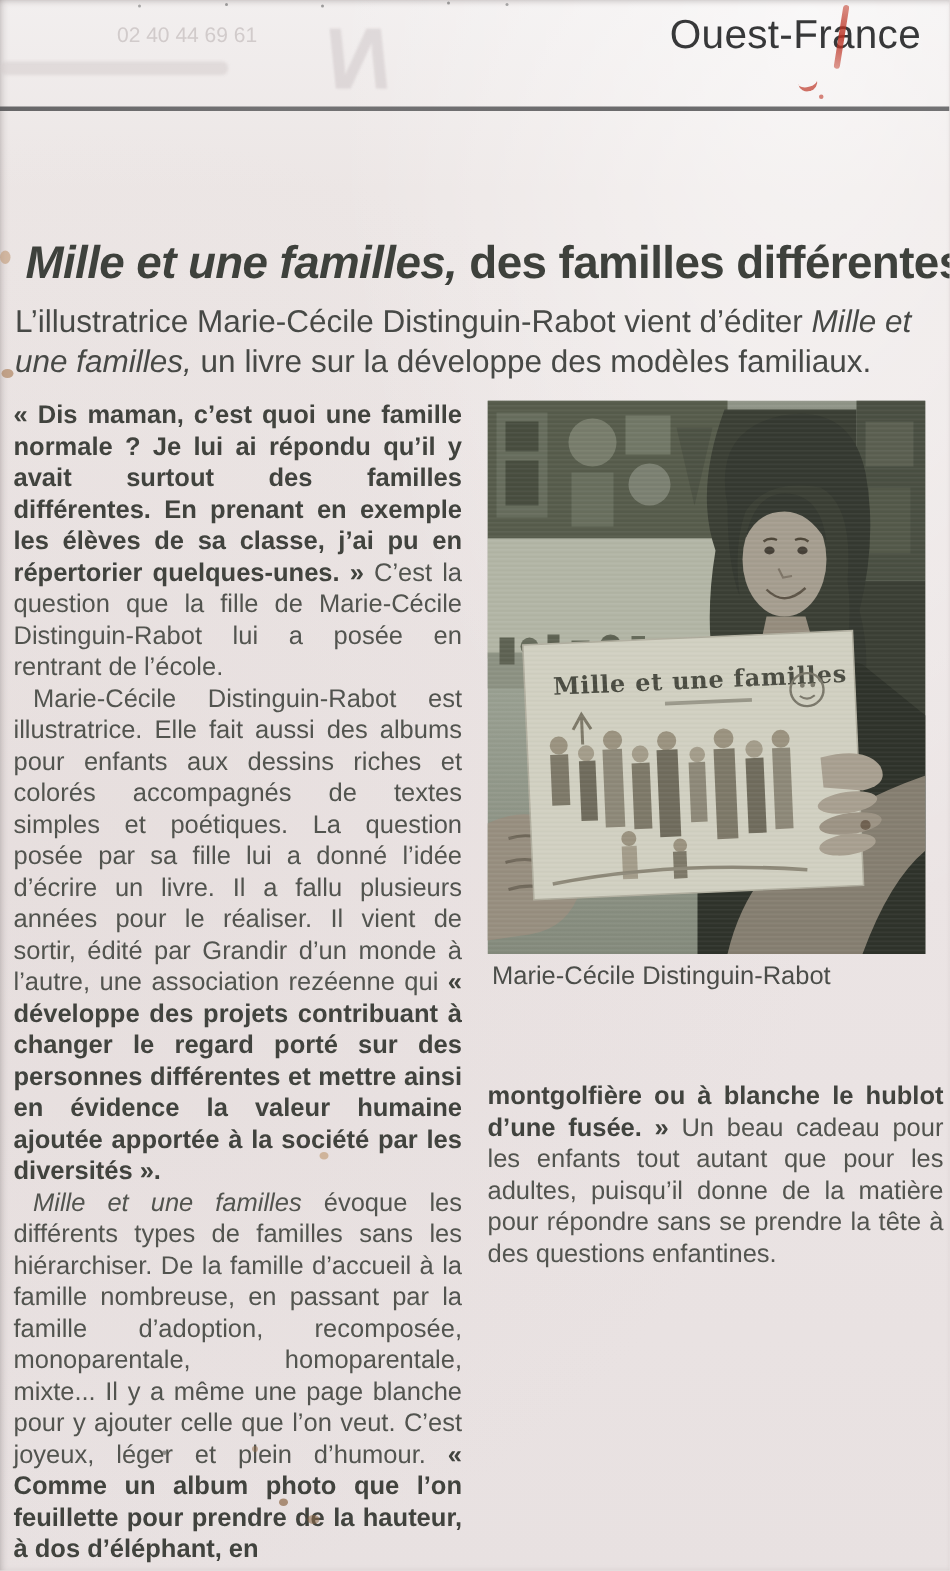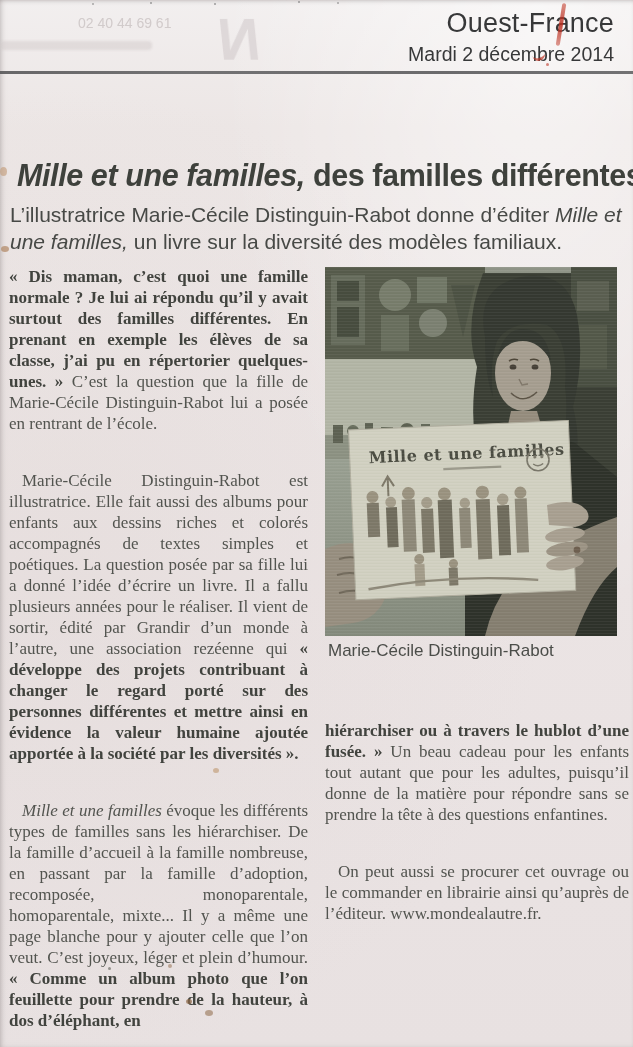--- a/index.html
+++ b/index.html
@@ -27,25 +27,25 @@
   .red-slash{position:absolute;left:559px;top:3px;width:3.5px;height:43px;background:linear-gradient(180deg,rgba(194,60,42,.55),rgba(187,48,34,.85),rgba(194,60,42,.5));border-radius:2px;transform:rotate(9deg);}
   .red-tick{position:absolute;left:532px;top:49px;width:13px;height:9px;border-bottom:3px solid rgba(190,55,40,.7);border-radius:0 0 9px 9px;transform:rotate(-14deg);}
   .red-dot{position:absolute;left:546px;top:63px;width:3px;height:3px;background:rgba(190,55,40,.6);border-radius:50%;}
   .rule{position:absolute;left:0;top:71px;width:633px;height:2.5px;background:linear-gradient(90deg,#4f4f51,#5d5d5f 30%,#525254 70%,#5b5b5d);opacity:.85;}
   
   .headline{position:absolute;left:17px;top:158px;margin:0;font-size:30.5px;font-weight:bold;letter-spacing:-.4px;color:#3e413c;white-space:nowrap;}
   .headline .run-italic{font-style:italic;}
   .standfirst{position:absolute;left:10px;top:202px;margin:0;width:612px;font-size:21px;line-height:26.5px;color:#474946;}
   .standfirst .run-italic{font-style:italic;}
   
-  .col{position:absolute;font-size:17px;line-height:21px;color:#52544f;font-family:Liberation Serif, serif;}
+  .col{position:absolute;font-size:17px;line-height:21px;color:#52544f;}
   .col-left{left:9px;top:266px;width:299px;}
   .col-right{left:325px;top:720px;width:304px;}
   .para{margin:0;text-align:justify;}
-  .para.indent{text-indent:13px;margin-top:36px;}
+  .para.indent{text-indent:13px;}
   .run-bold{font-weight:bold;color:#41433e;}
   .run-italic{font-style:italic;}
   
   .photo{position:absolute;left:325px;top:267px;width:292px;height:369px;margin:0;padding:0;}
   .photo svg{display:block;}
   .caption{position:absolute;left:328px;top:640px;width:300px;font-size:17px;line-height:22.5px;color:#4b4d49;}
   
   .stain{position:absolute;border-radius:50%;}
   .s1{left:0;top:167px;width:7px;height:9px;background:#c29a76;opacity:.6;filter:blur(.5px);}
   .s2{left:1px;top:246px;width:8px;height:6px;background:#ad805a;opacity:.65;filter:blur(.5px);}
@@ -63,38 +63,36 @@
 </head>
 <body>
 
 <div class="page">
 
   <div class="phone-faint">02 40 44 69 61</div>
   <div class="ghost-line"></div>
   <div class="watermark-n">N</div>
   <div class="masthead-right">
     <div class="paper-name">Ouest-France</div>
-    <div class="paper-date">Mardi 2 décembre 2014</div>
   </div>
   <div class="red-slash"></div>
   <div class="red-tick"></div>
   <div class="red-dot"></div>
   <div class="rule"></div>
 
   <h1 class="headline"><span class="run-italic">Mille et une familles,</span><span class="run-regular"> des familles différentes</span></h1>
-  <p class="standfirst"><span class="run-regular">L’illustratrice Marie-Cécile Distinguin-Rabot donne d’éditer </span><span class="run-italic">Mille et une familles,</span><span class="run-regular"> un livre sur la diversité des modèles familiaux.</span></p>
+  <p class="standfirst"><span class="run-regular">L’illustratrice Marie-Cécile Distinguin-Rabot vient d’éditer </span><span class="run-italic">Mille et une familles,</span><span class="run-regular"> un livre sur la développe des modèles familiaux.</span></p>
 
   <div class="col col-left">
       <p class="para"><span class="run-bold">« Dis maman, c’est quoi une famille normale ? Je lui ai répondu qu’il y avait surtout des familles différentes. En prenant en exemple les élèves de sa classe, j’ai pu en répertorier quelques-unes. » </span><span class="run-regular">C’est la question que la fille de Marie-Cécile Distinguin-Rabot lui a posée en rentrant de l’école.</span></p>
       <p class="para indent"><span class="run-regular">Marie-Cécile Distinguin-Rabot est illustratrice. Elle fait aussi des albums pour enfants aux dessins riches et colorés accompagnés de textes simples et poétiques. La question posée par sa fille lui a donné l’idée d’écrire un livre. Il a fallu plusieurs années pour le réaliser. Il vient de sortir, édité par Grandir d’un monde à l’autre, une association rezéenne qui </span><span class="run-bold">« développe des projets contribuant à changer le regard porté sur des personnes différentes et mettre ainsi en évidence la valeur humaine ajoutée apportée à la société par les diversités ».</span></p>
       <p class="para indent"><span class="run-italic">Mille et une familles</span><span class="run-regular"> évoque les différents types de familles sans les hiérarchiser. De la famille d’accueil à la famille nombreuse, en passant par la famille d’adoption, recomposée, monoparentale, homoparentale, mixte... Il y a même une page blanche pour y ajouter celle que l’on veut. C’est joyeux, léger et plein d’humour. </span><span class="run-bold">« Comme un album photo que l’on feuillette pour prendre de la hauteur, à dos d’éléphant, en</span></p>
     </div>
   <div class="col col-right">
-      <p class="para"><span class="run-bold">hiérarchiser ou à travers le hublot d’une fusée. » </span><span class="run-regular">Un beau cadeau pour les enfants tout autant que pour les adultes, puisqu’il donne de la matière pour répondre sans se prendre la tête à des questions enfantines.</span></p>
-      <p class="para indent"><span class="run-regular">On peut aussi se procurer cet ouvrage ou le commander en librairie ainsi qu’auprès de l’éditeur. www.mondealautre.fr.</span></p>
+      <p class="para"><span class="run-bold">montgolfière ou à blanche le hublot d’une fusée. » </span><span class="run-regular">Un beau cadeau pour les enfants tout autant que pour les adultes, puisqu’il donne de la matière pour répondre sans se prendre la tête à des questions enfantines.</span></p>
     </div>
 
   <figure class="photo">
     <svg width="292" height="369" viewBox="0 0 292 369" xmlns="http://www.w3.org/2000/svg">
       <defs>
         <linearGradient id="wall" x1="0" y1="0" x2="0" y2="1">
           <stop offset="0" stop-color="#8f9487"></stop>
             <stop offset=".5" stop-color="#9aa092"></stop>
             <stop offset="1" stop-color="#848a7c"></stop>
         </linearGradient>

